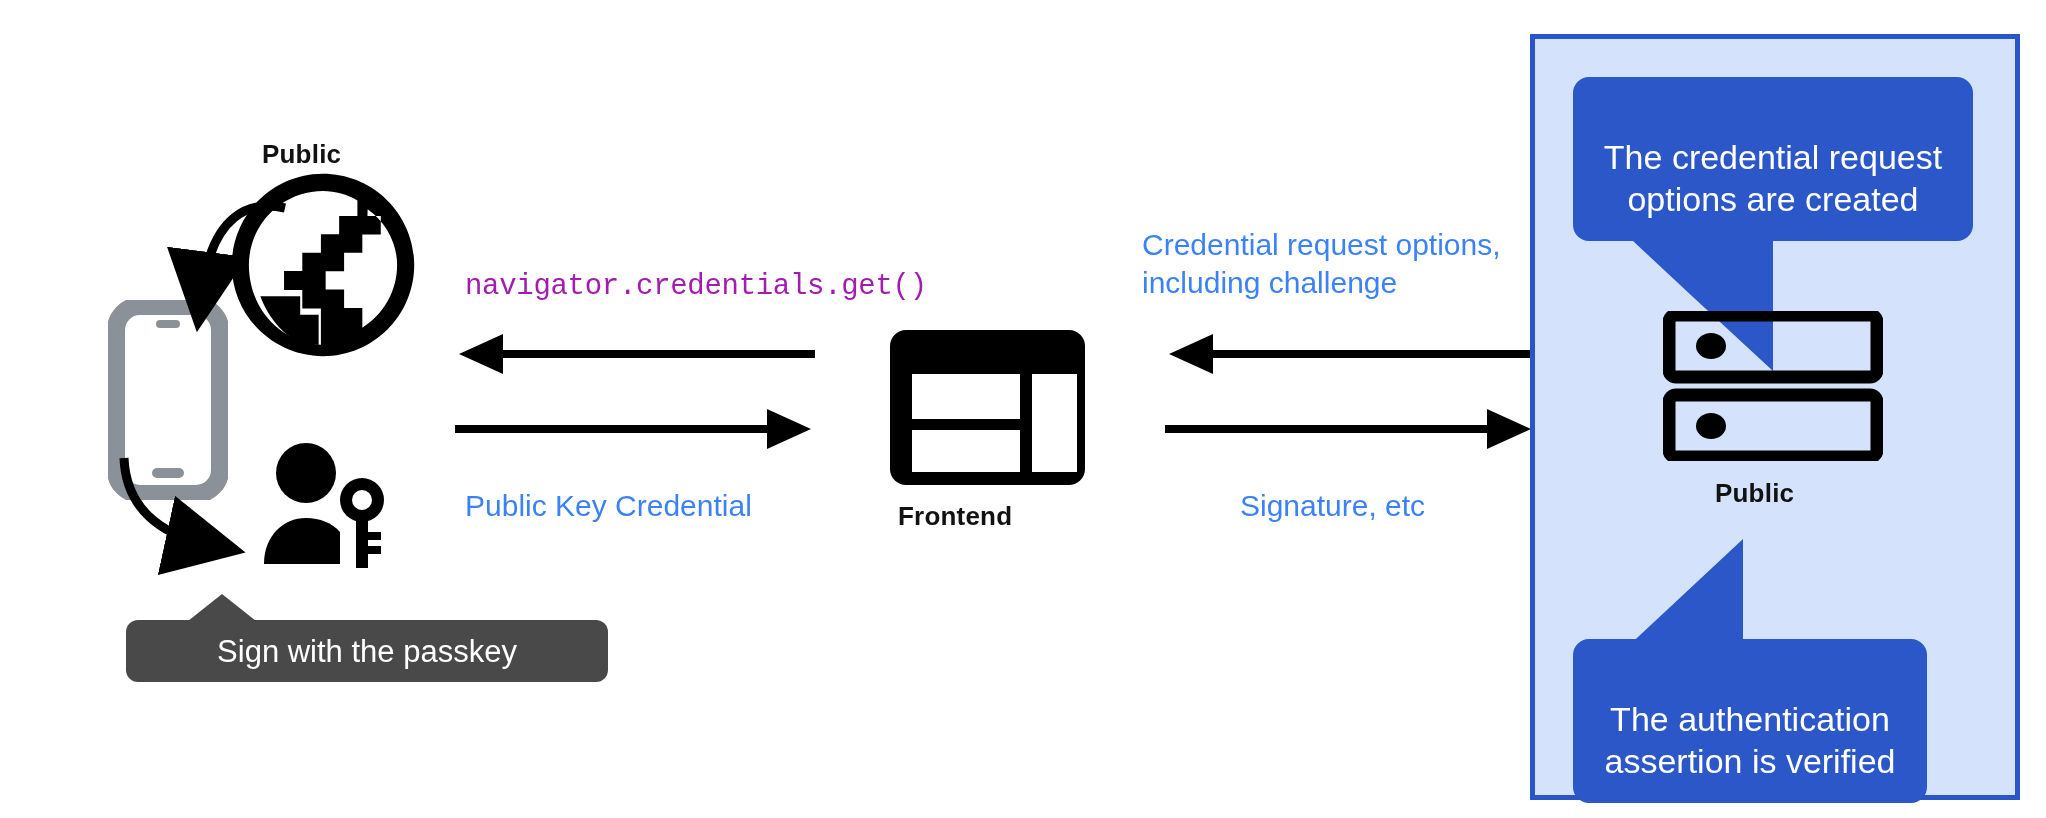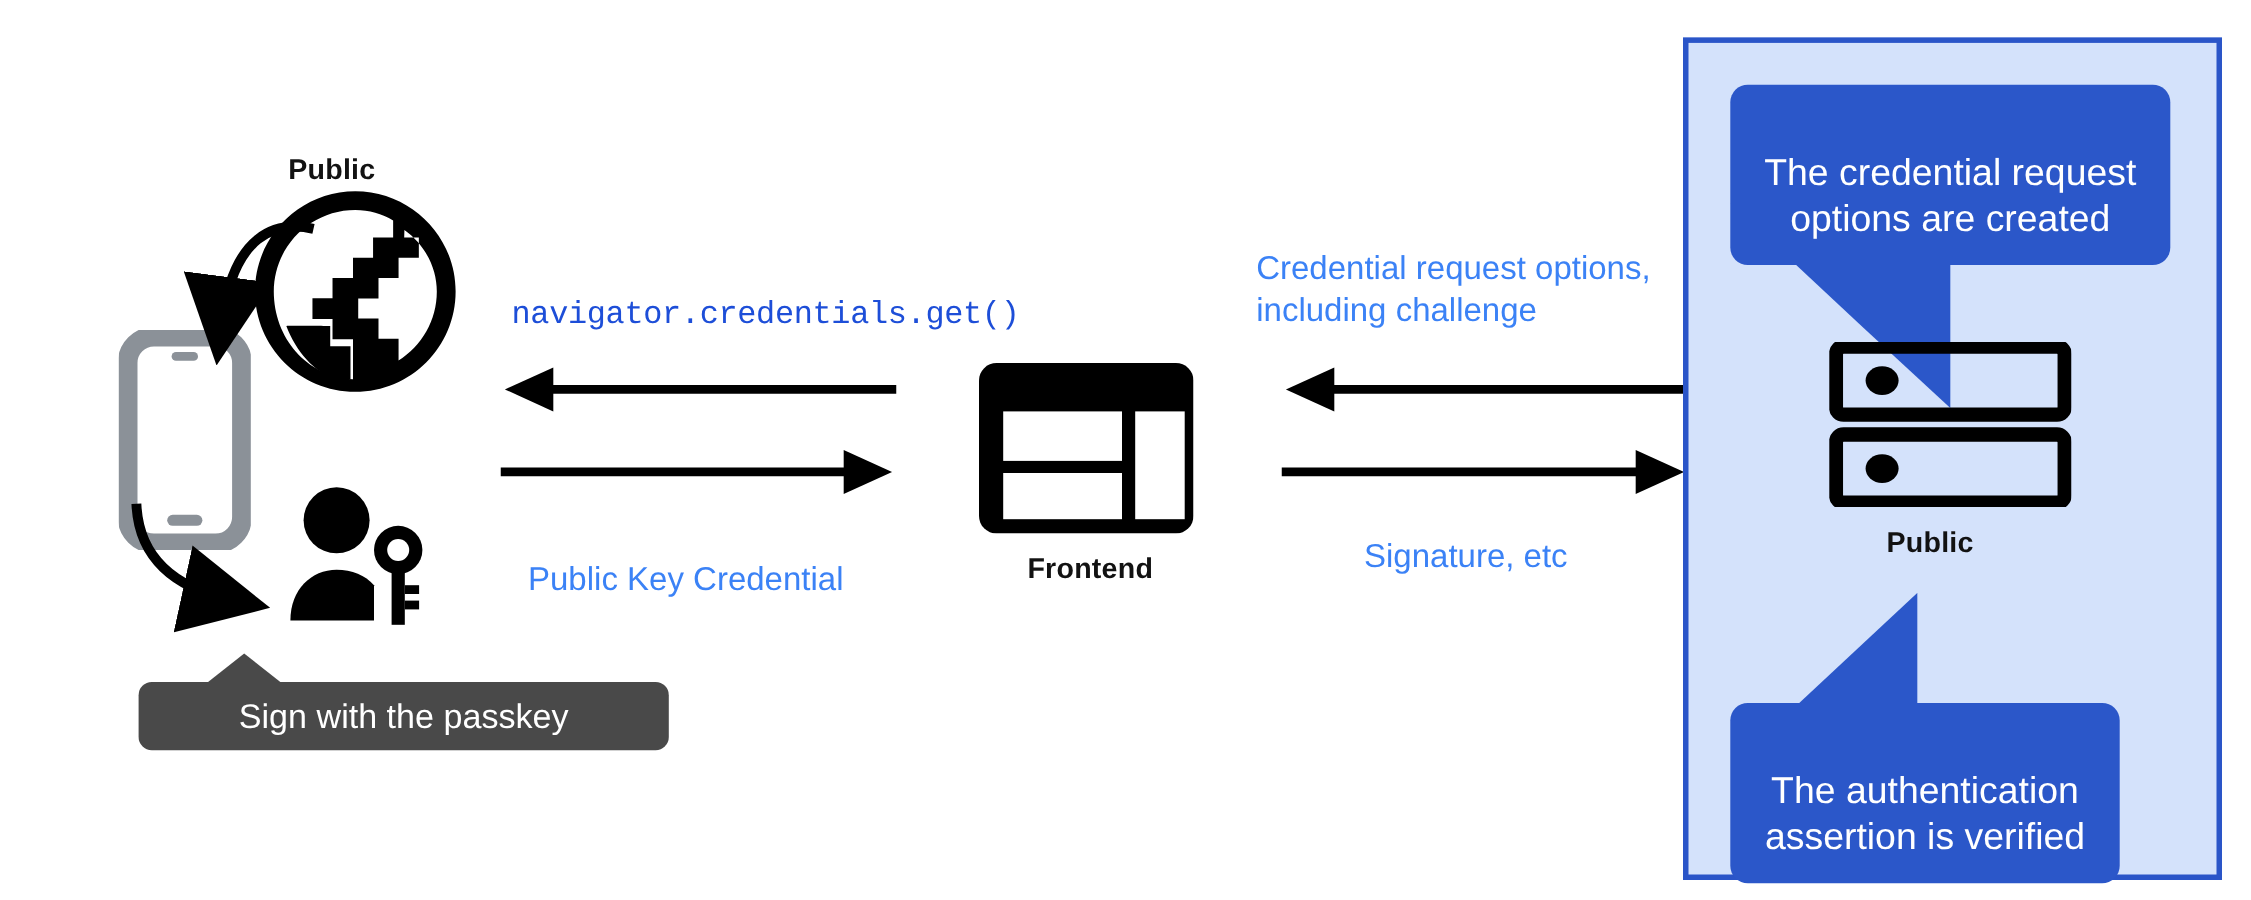--- a/index.html
+++ b/index.html
@@ -29,21 +29,21 @@
   }
   .label-bold {
     font-weight: bold;
     font-size: 26px;
     color: #121212;
     letter-spacing: 0.2px;
   }
   .label-mono {
     font-family: "Liberation Mono", monospace;
     font-size: 29px;
-    color: #1d4ed8;
+    color: #a21caf;
     letter-spacing: -0.3px;
   }
 
   
   .arrow { position: absolute; }
 
   
   .tooltip-dark {
     position: absolute;
     background: #494949;
@@ -158,33 +158,33 @@
   <svg class="arrow" style="left:455px; top:330px;" width="360" height="48" viewBox="0 0 360 48">
     <path d="M360,24 L40,24" stroke="#000" stroke-width="8" fill="none"></path>
     <path d="M4,24 L48,4 L48,44 Z" fill="#000"></path>
   </svg>
 
   <svg class="arrow" style="left:455px; top:405px;" width="360" height="48" viewBox="0 0 360 48">
     <path d="M0,24 L320,24" stroke="#000" stroke-width="8" fill="none"></path>
     <path d="M356,24 L312,4 L312,44 Z" fill="#000"></path>
   </svg>
 
-  <div class="abs" style="left:480px; top:487px;margin-top:21px;">
+  <div class="abs" style="left:465px; top:487px;">
     <div class="label">Public Key Credential</div>
   </div>
 
   <div class="abs" style="left:890px; top:330px; width:195px; height:155px;">
     <svg class="icon-svg" width="195" height="155" viewBox="0 0 195 155" aria-hidden="true">
       <rect x="0" y="0" width="195" height="155" rx="16" ry="16" fill="#000"></rect>
       <rect x="22" y="44" width="108" height="45" fill="#ffffff"></rect>
       <rect x="22" y="100" width="108" height="42" fill="#ffffff"></rect>
       <rect x="142" y="44" width="45" height="98" fill="#ffffff"></rect>
     </svg>
   </div>
-  <div class="abs" style="left:934px; top:500px;text-align:center;">
+  <div class="abs" style="left:898px; top:500px;text-align:center;">
     <div class="label label-bold">Frontend</div>
   </div>
 
   <div class="abs" style="left:1142px; top:226px; width:400px;">
     <div class="label">Credential request options,
 including challenge</div>
   </div>
 
   <svg class="arrow" style="left:1165px; top:330px;" width="370" height="48" viewBox="0 0 370 48">
     <path d="M370,24 L40,24" stroke="#000" stroke-width="8" fill="none"></path>

